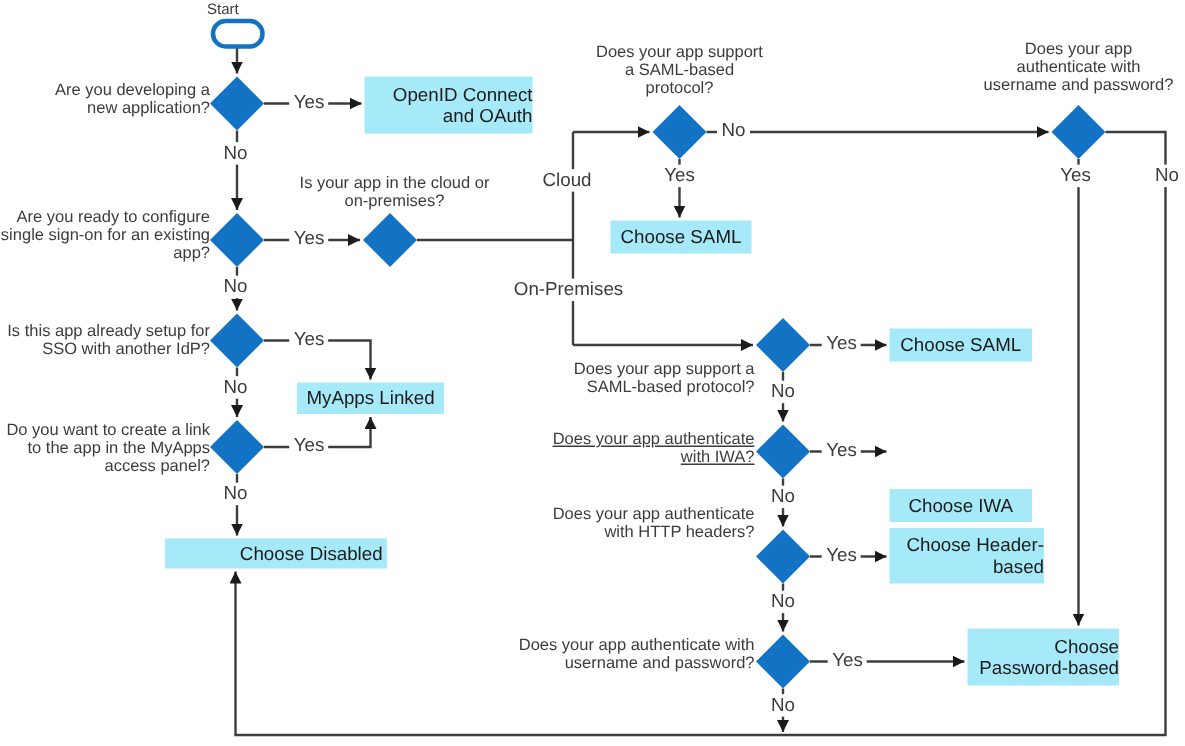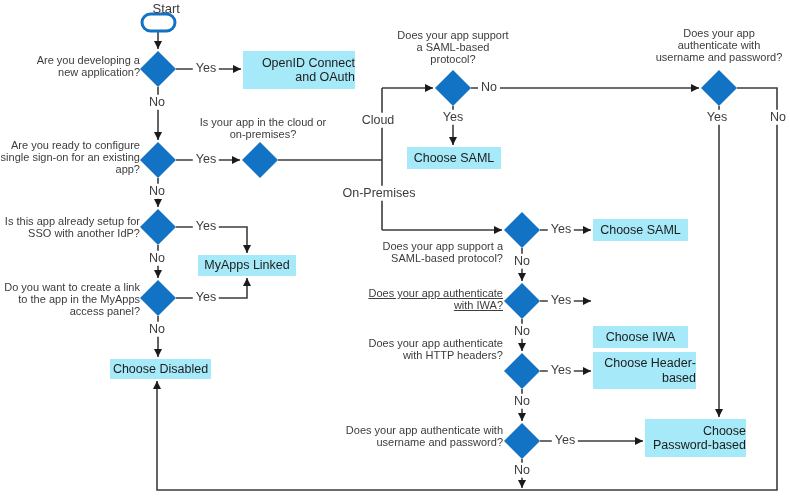--- a/index.html
+++ b/index.html
@@ -28,21 +28,21 @@
   .edge{
     position:absolute;color:var(--text);font-size:12.5px;line-height:1;
     background:#fff;padding:1px 3px;transform:translate(-50%,-50%);white-space:nowrap;
   }
   .outcome{
     position:absolute;background:var(--box-bg);color:var(--box-text);
     font-size:12.5px;line-height:1.15;display:flex;align-items:center;justify-content:center;
     text-align:right;
   }
   .start-label{
-    position:absolute;color:var(--text);font-size:13px;text-align:right;
+    position:absolute;color:var(--text);font-size:10px;text-align:left;
   }
 </style>
 </head>
 <body>
 
 <div class="canvas">
 
   <svg width="790" height="497" viewBox="0 0 790 497">
     <defs>
       <marker id="arrowhead" markerWidth="8" markerHeight="8" viewBox="0 0 8 8" refX="8" refY="4" orient="auto" markerUnits="userSpaceOnUse">
@@ -105,21 +105,21 @@
   <div class="q right" style="right:650px;top:215px;width:150px;">Is this app already setup for SSO with another IdP?</div>
   <div class="q right" style="right:650px;top:281px;width:140px;padding-left:31px;">Do you want to create a link to the app in the MyApps access panel?</div>
   <div class="q right" style="right:287px;top:240px;width:140px;">Does your app support a SAML-based protocol?</div>
   <div class="q right" style="right:287px;top:287px;width:135px;text-decoration:underline;">Does your app authenticate with IWA?</div>
   <div class="q right" style="right:287px;top:337px;width:152px;">Does your app authenticate with HTTP headers?</div>
   <div class="q right" style="right:287px;top:424px;width:182px;">Does your app authenticate with username and password?</div>
 
   <div class="outcome" style="left:243px;top:51px;width:112px;height:38px;">OpenID Connect and OAuth</div>
   <div class="outcome" style="left:407px;top:147px;width:94px;height:22px;">Choose SAML</div>
   <div class="outcome" style="left:198px;top:255px;width:98px;height:21px;">MyApps Linked</div>
-  <div class="outcome" style="left:110px;top:359px;width:101px;height:20px;">Choose Disabled</div>
+  <div class="outcome" style="left:110px;top:359px;width:101px;height:20px;padding-left:47px;">Choose Disabled</div>
   <div class="outcome" style="left:593px;top:219px;width:95px;height:22px;">Choose SAML</div>
   <div class="outcome" style="left:593px;top:290px;width:95px;height:22px;margin-top:36px;">Choose IWA</div>
   <div class="outcome" style="left:593px;top:352px;width:103px;height:37px;">Choose Header-based</div>
   <div class="outcome" style="left:645px;top:419px;width:101px;height:38px;">Choose Password-based</div>
 
   <div class="edge" style="left:206px;top:68px;">Yes</div>
   <div class="edge" style="left:157px;top:102px;">No</div>
   <div class="edge" style="left:206px;top:159px;">Yes</div>
   <div class="edge" style="left:157px;top:191px;">No</div>
   <div class="edge" style="left:378px;top:120px;">Cloud</div>

